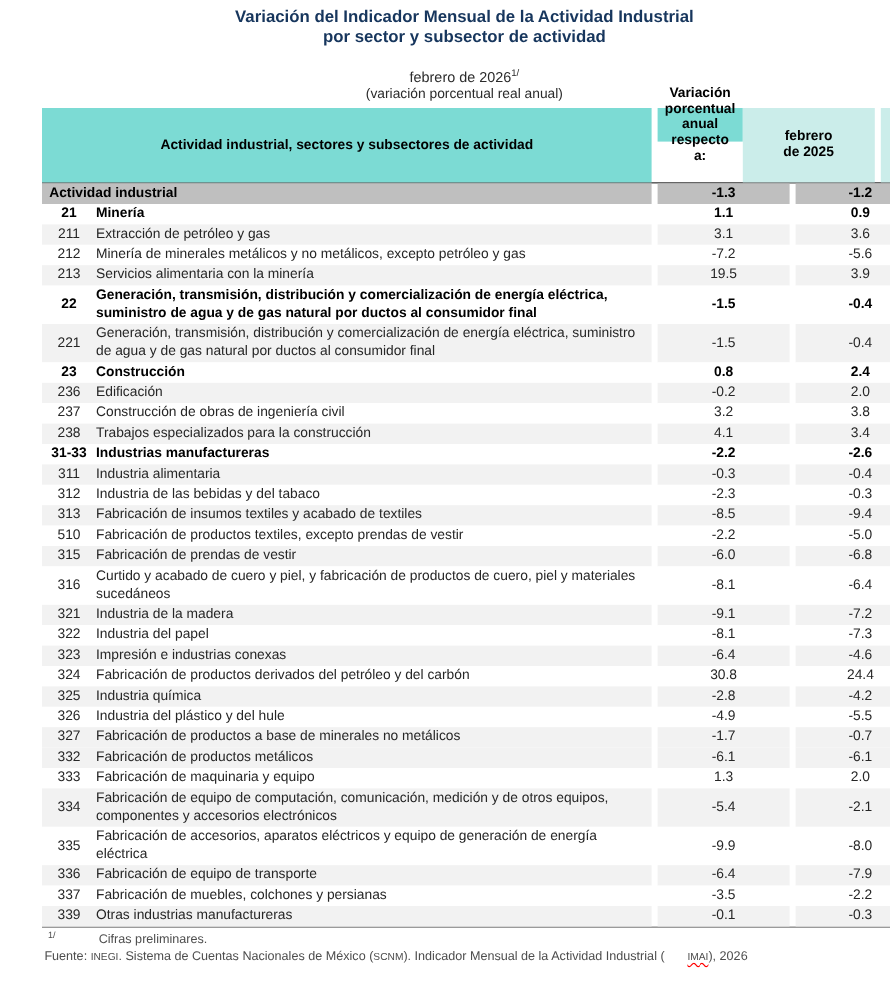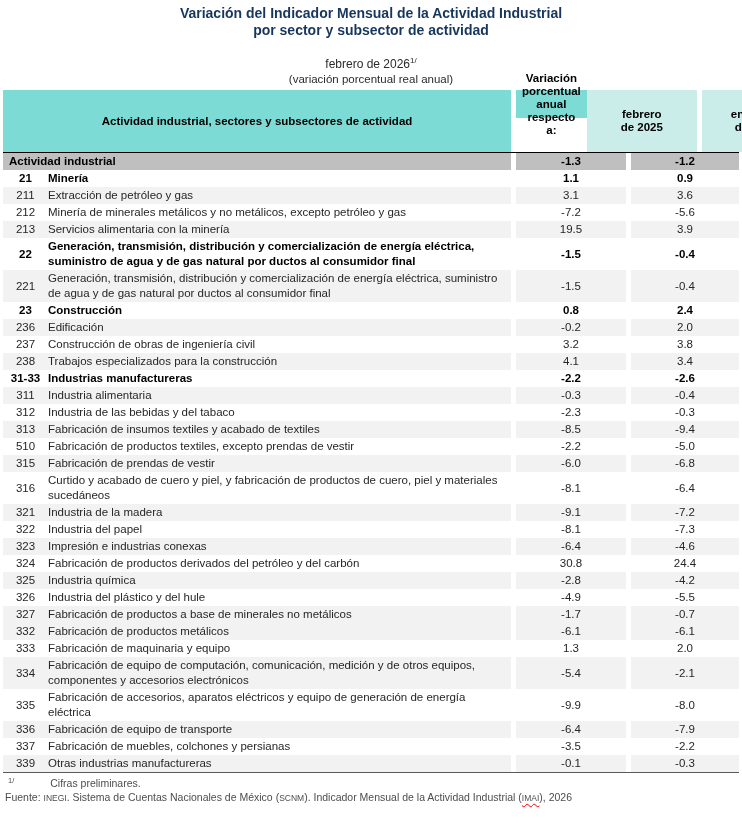--- a/index.html
+++ b/index.html
@@ -2,21 +2,21 @@
 <html><head>
 <meta charset="utf-8">
 <style>
   * { margin:0; padding:0; box-sizing:border-box; }
   html,body { background:#ffffff; }
   body {
     width:742px; height:823px; overflow:hidden;
     font-family:"Liberation Sans", sans-serif; color:#262626;
     position:relative;
   }
-  .page { width:742px; height:823px; padding-top:5px; }
+  .page { width:742px; height:823px; padding-top:5px;padding-left:32px; }
 
   
   .title-line { text-align:center; font-weight:bold; font-size:14px; line-height:17px; color:#17365D; }
   .period-line { text-align:center; font-size:12px; line-height:15px; margin-top:18px; color:#2b2b2b; }
   .period-line sup { font-size:8px; vertical-align:super; line-height:0; }
   .subtitle-line { text-align:center; font-size:11.5px; line-height:14px; color:#2b2b2b; }
 
   
   .tbl { margin:4px 0 0 3px; width:736px; font-size:11.5px; }
   .thead { display:grid; grid-template-columns:508px 223px; column-gap:5px; height:62px; }
@@ -47,21 +47,21 @@
   .code { display:flex; align-items:center; justify-content:center; text-align:center; line-height:15px; padding:1px 0; }
   .name { display:flex; align-items:center; line-height:15px; padding:1px 6px 1px 0; }
   .val { display:flex; align-items:center; justify-content:center; text-align:center; line-height:15px; padding:1px 0; }
 
   
   .footnotes { margin:3px 0 0 5px; font-size:10.5px; color:#4d4d4d; line-height:14px; }
   .fn-line sup { font-size:7.5px; vertical-align:super; line-height:0; margin-left:3px; }
   .fn-text { margin-left:36px;text-align:right; }
   .src-line { margin-top:0px; }
   .sc { font-size:8.5px; }
-  .misspell { text-decoration:underline wavy #FF0000 1px; text-underline-offset:2px; }
+  .misspell { text-decoration:underline wavy #FF0000 1px; text-underline-offset:2px;margin-left:19px; }
 </style>
 </head>
 <body>
 
 <div class="page">
 
   <div class="title-line">Variación del Indicador Mensual de la Actividad Industrial</div>
   <div class="title-line">por sector y subsector de actividad</div>
   <div class="period-line"><span>febrero de 2026</span><sup>1/</sup></div>
   <div class="subtitle-line">(variación porcentual real anual)</div>

